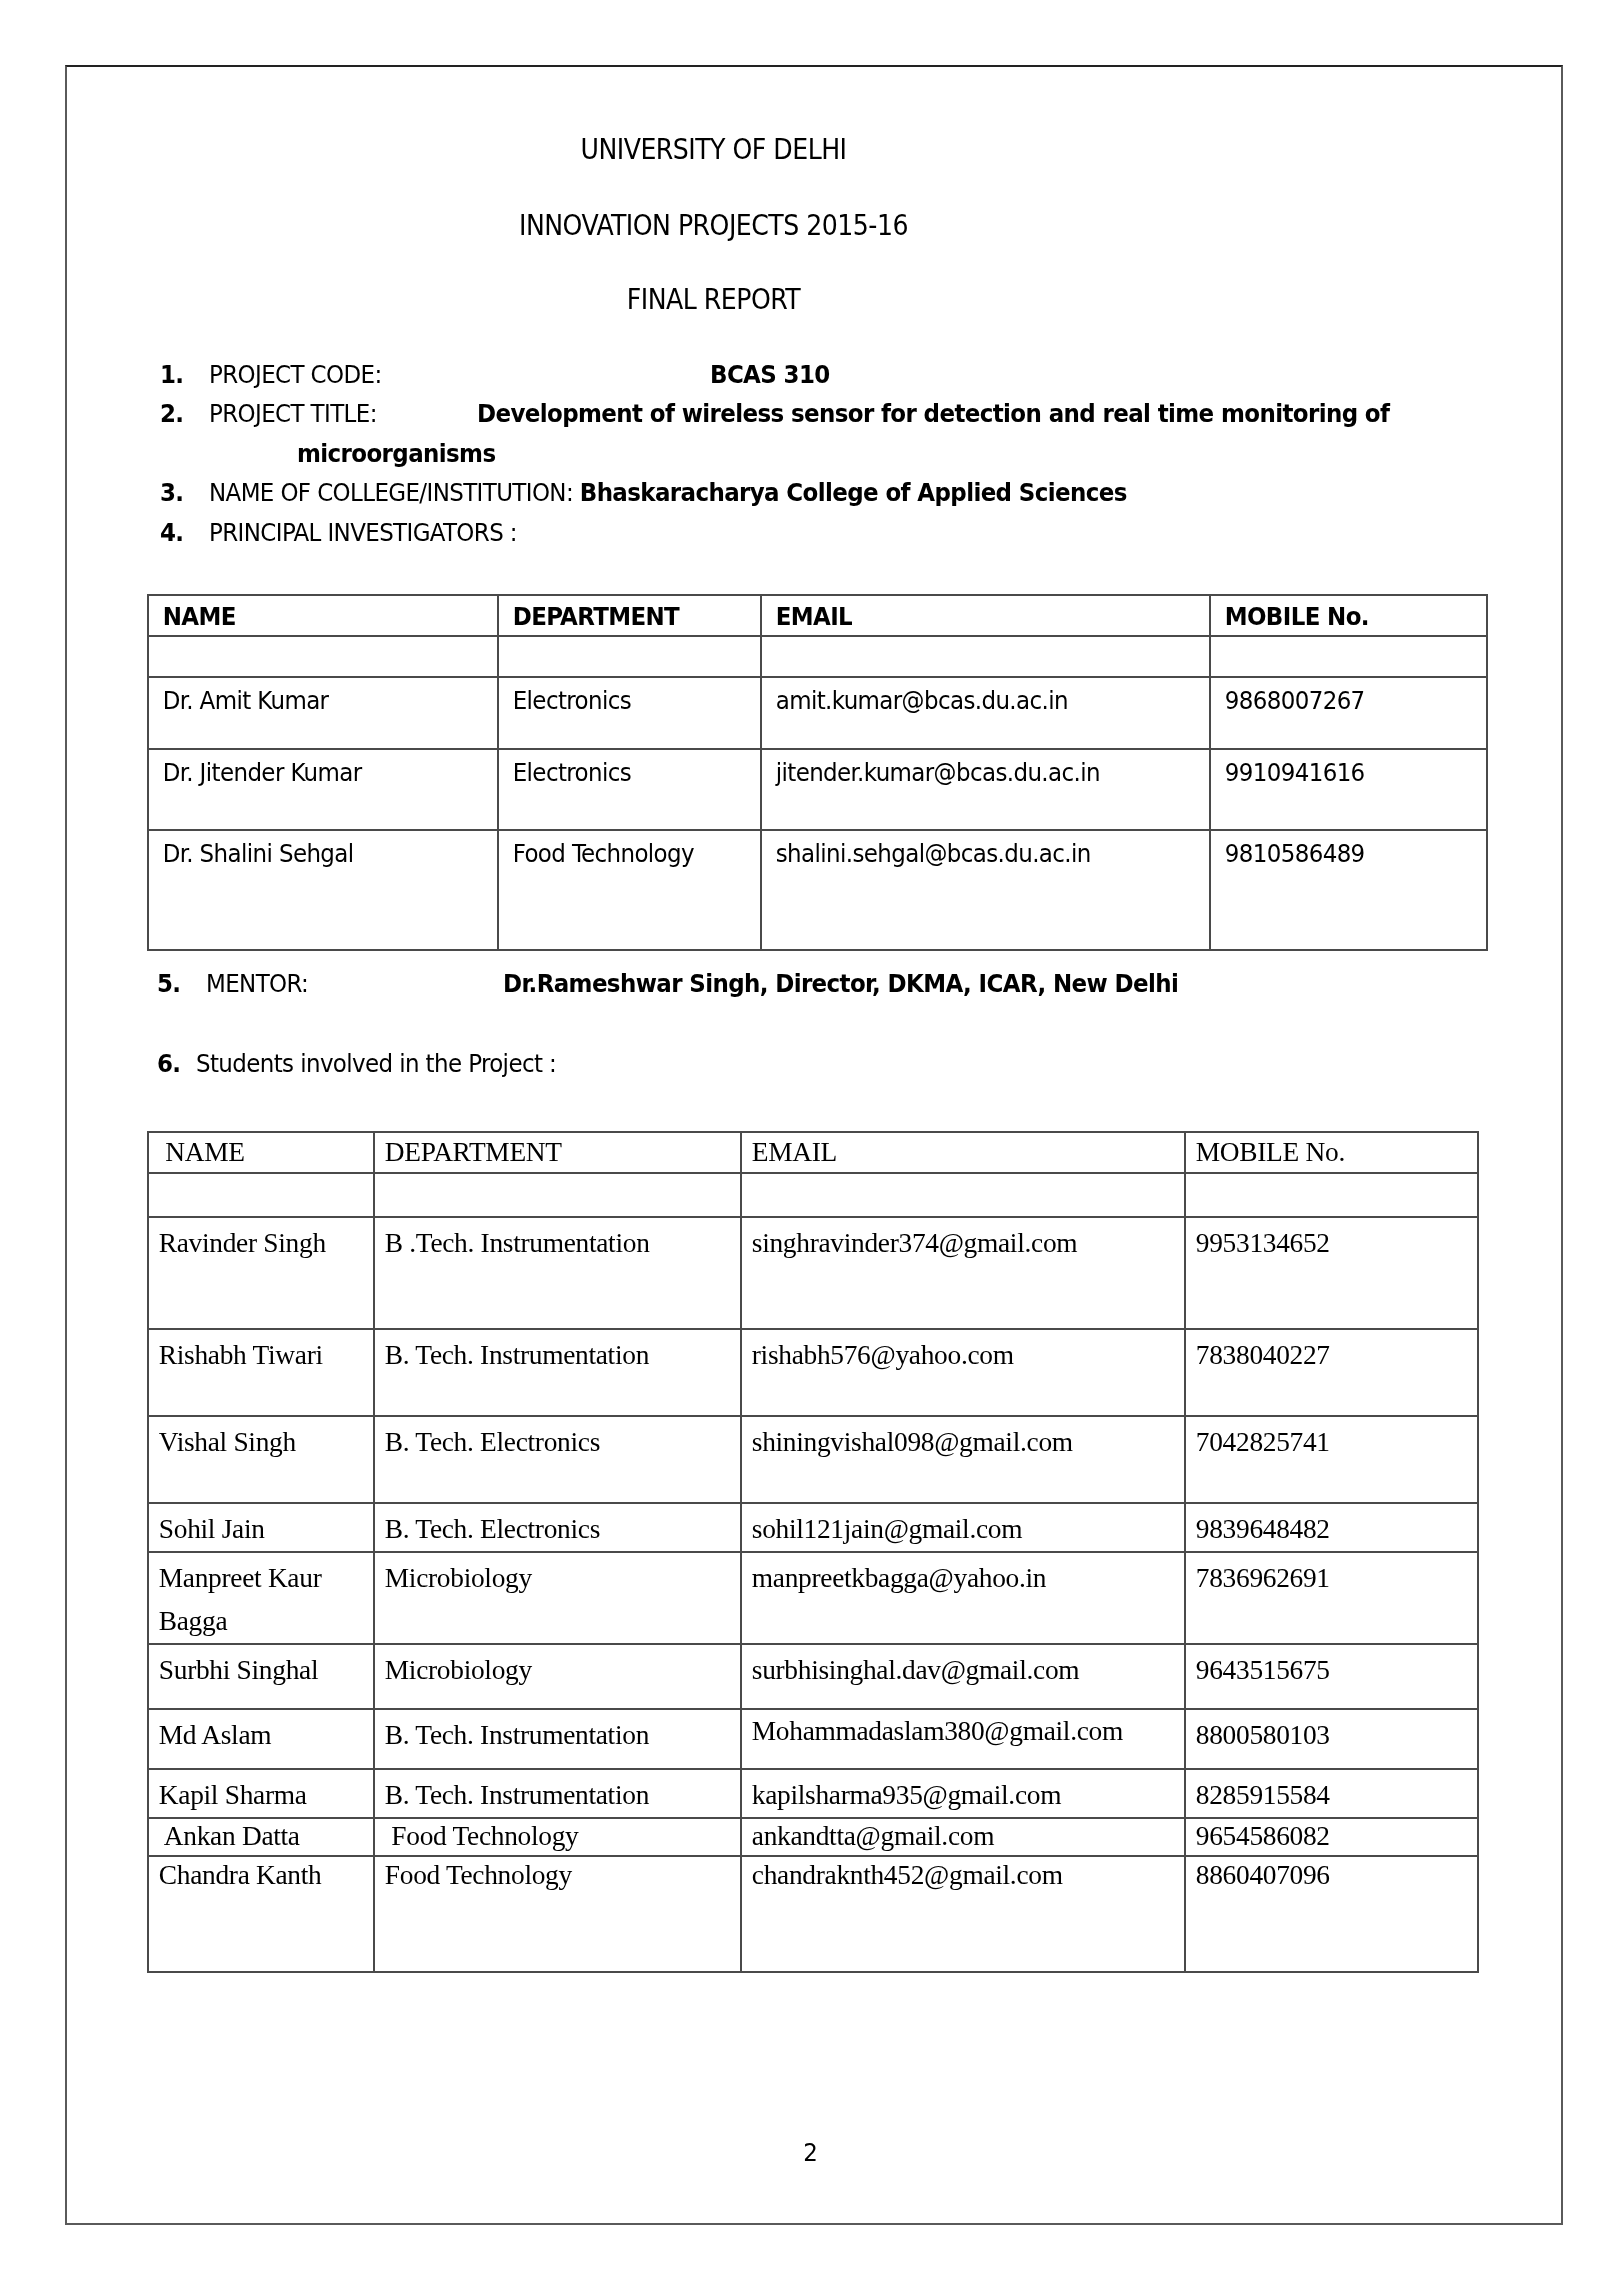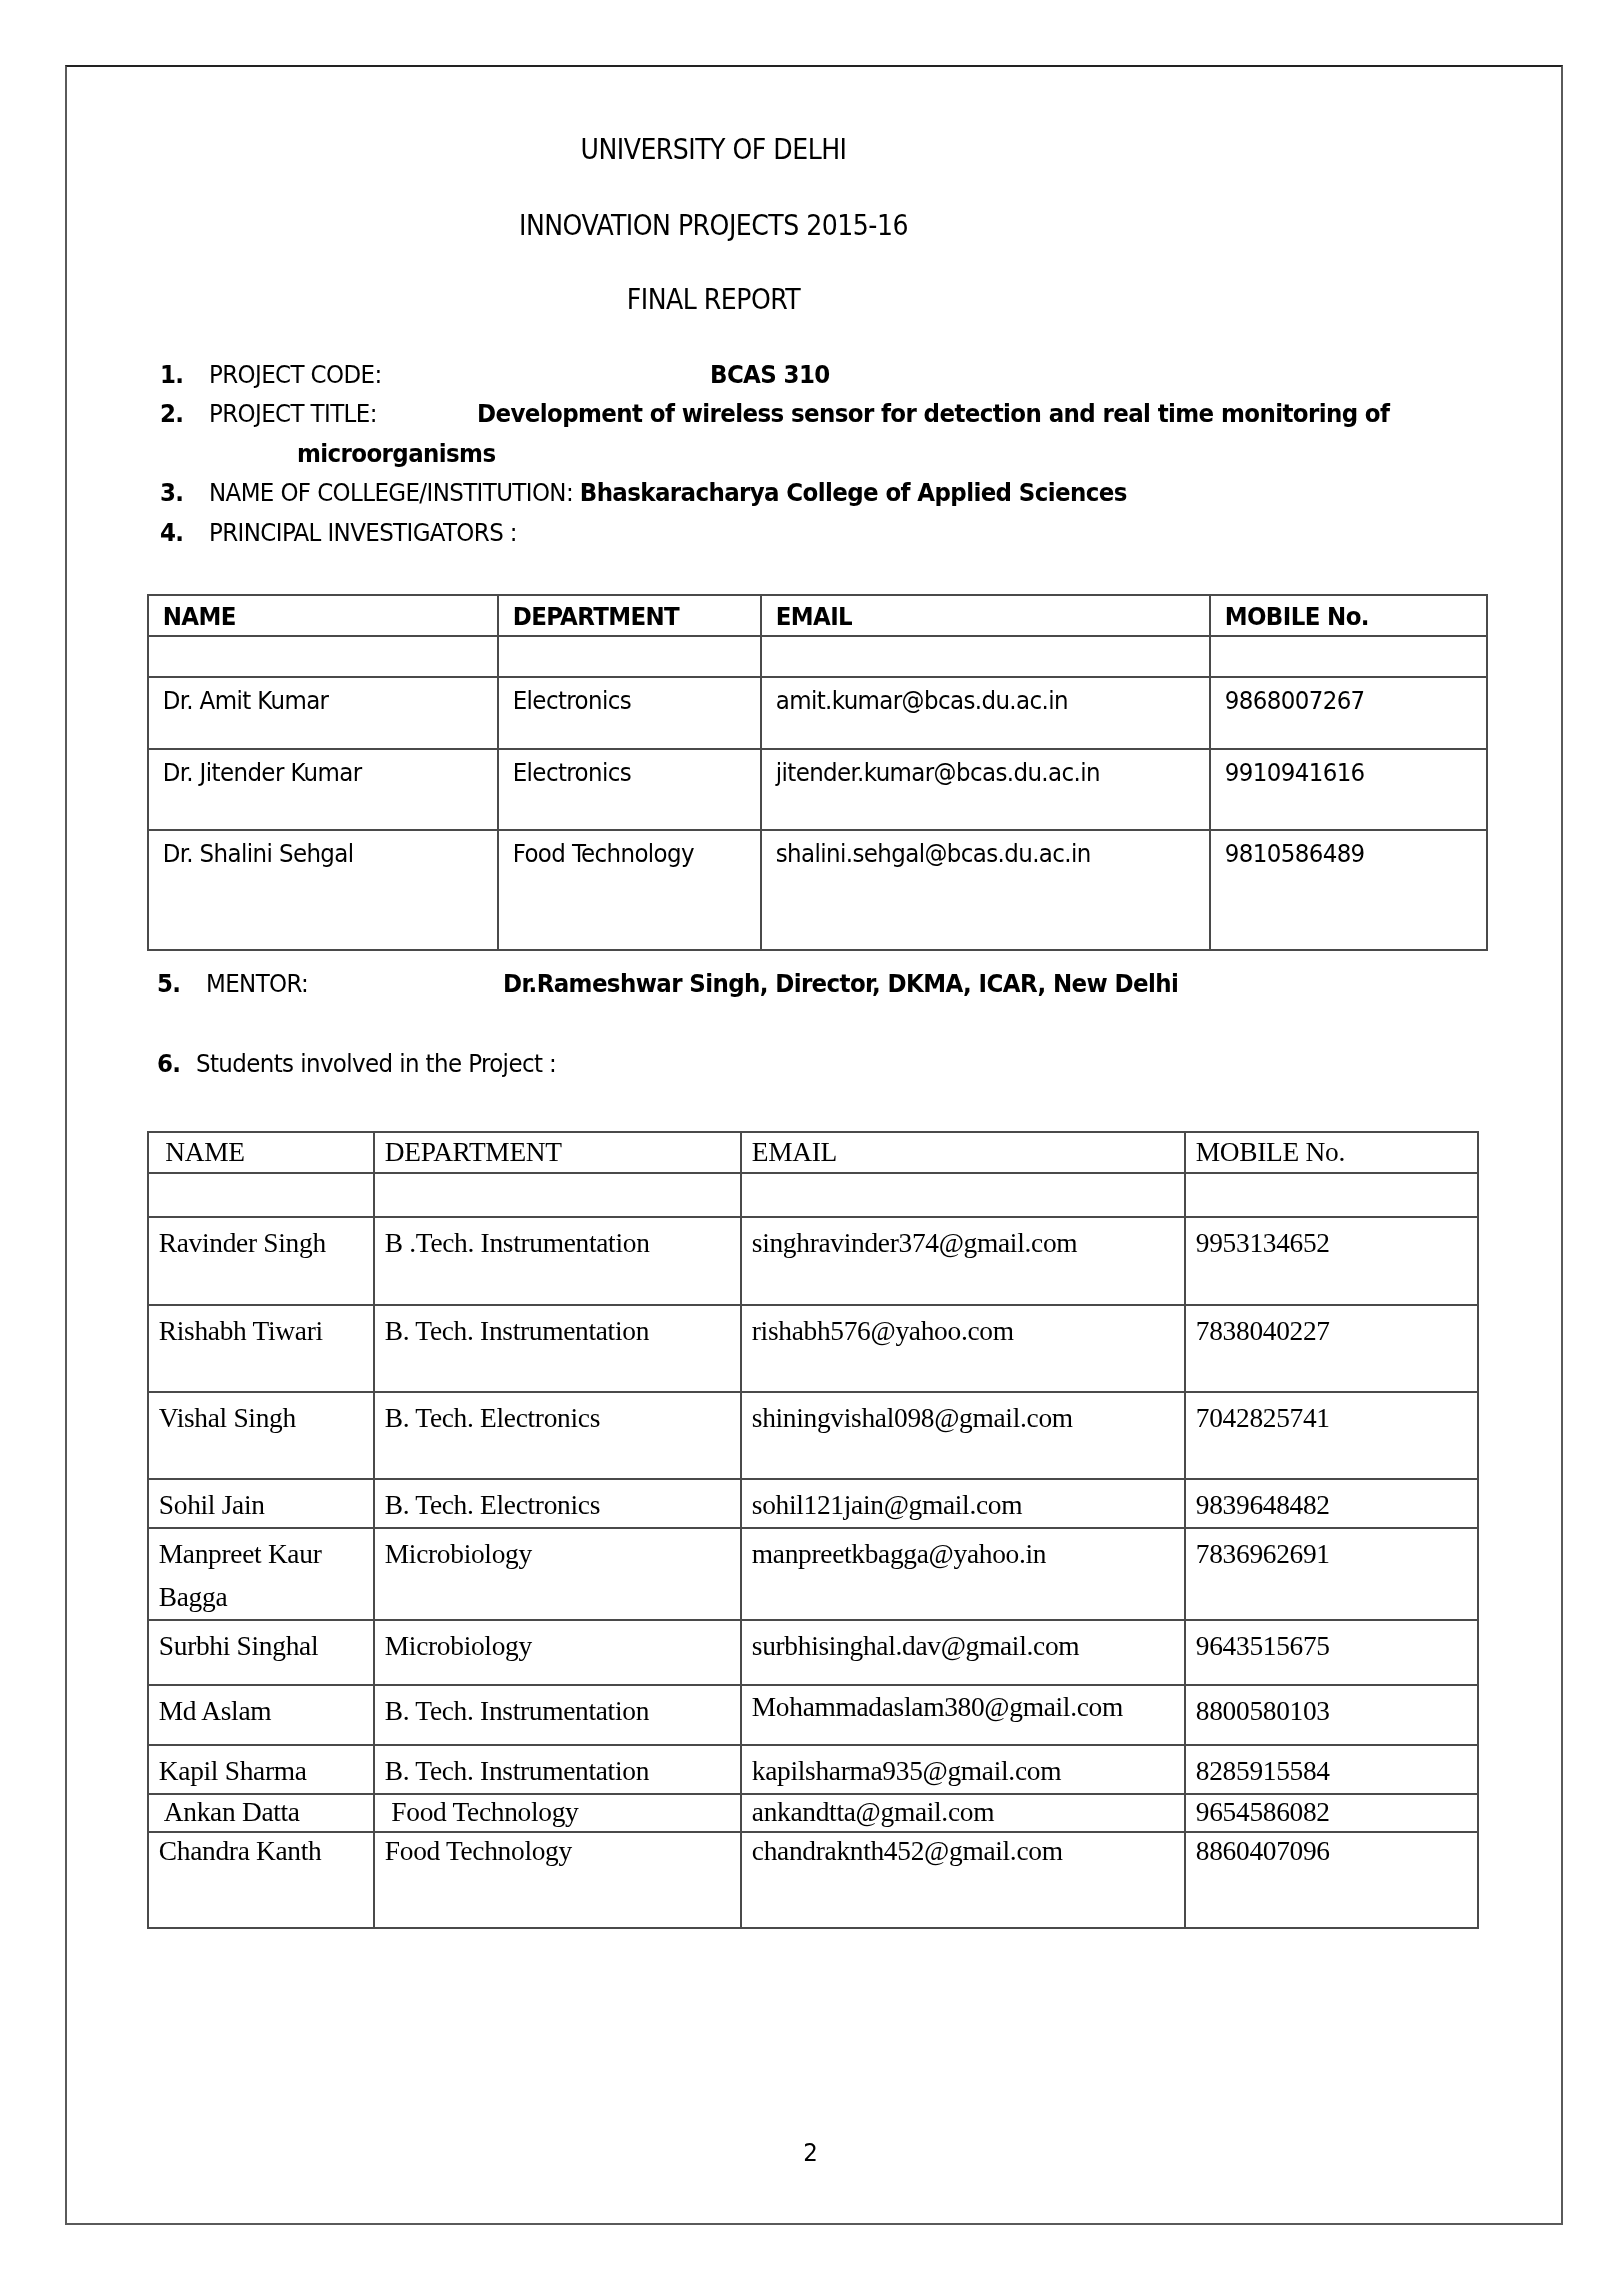--- a/index.html
+++ b/index.html
@@ -119,21 +119,21 @@
     <td>DEPARTMENT</td>
     <td>EMAIL</td>
     <td>MOBILE No.</td>
   </tr>
   <tr style="height:44px">
         <td></td>
         <td></td>
         <td></td>
         <td></td>
       </tr>
-  <tr style="height:88px">
+  <tr style="height:112px">
     <td>Ravinder Singh</td>
     <td>B .Tech. Instrumentation</td>
     <td>singhravinder374@gmail.com</td>
     <td>9953134652</td>
   </tr>
   <tr style="height:87px">
     <td>Rishabh Tiwari</td>
     <td>B. Tech. Instrumentation</td>
     <td>rishabh576@yahoo.com</td>
     <td>7838040227</td>
@@ -173,21 +173,21 @@
     <td>B. Tech. Instrumentation</td>
     <td>kapilsharma935@gmail.com</td>
     <td>8285915584</td>
   </tr>
   <tr style="height:38px">
     <td style="white-space:pre; line-height:35px; padding-top:0"> Ankan Datta</td>
     <td style="white-space:pre; line-height:35px; padding-top:0"> Food Technology</td>
     <td style="line-height:35px; padding-top:0">ankandtta@gmail.com</td>
     <td style="line-height:35px; padding-top:0">9654586082</td>
   </tr>
-  <tr style="height:96px">
+  <tr style="height:116px">
     <td style="line-height:37px; padding-top:0">Chandra Kanth</td>
     <td style="line-height:37px; padding-top:0">Food Technology</td>
     <td style="line-height:37px; padding-top:0">chandraknth452@gmail.com</td>
     <td style="line-height:37px; padding-top:0">8860407096</td>
   </tr>
 </tbody>
   </table>
 
 <div class="page-number sans">2</div>
 

